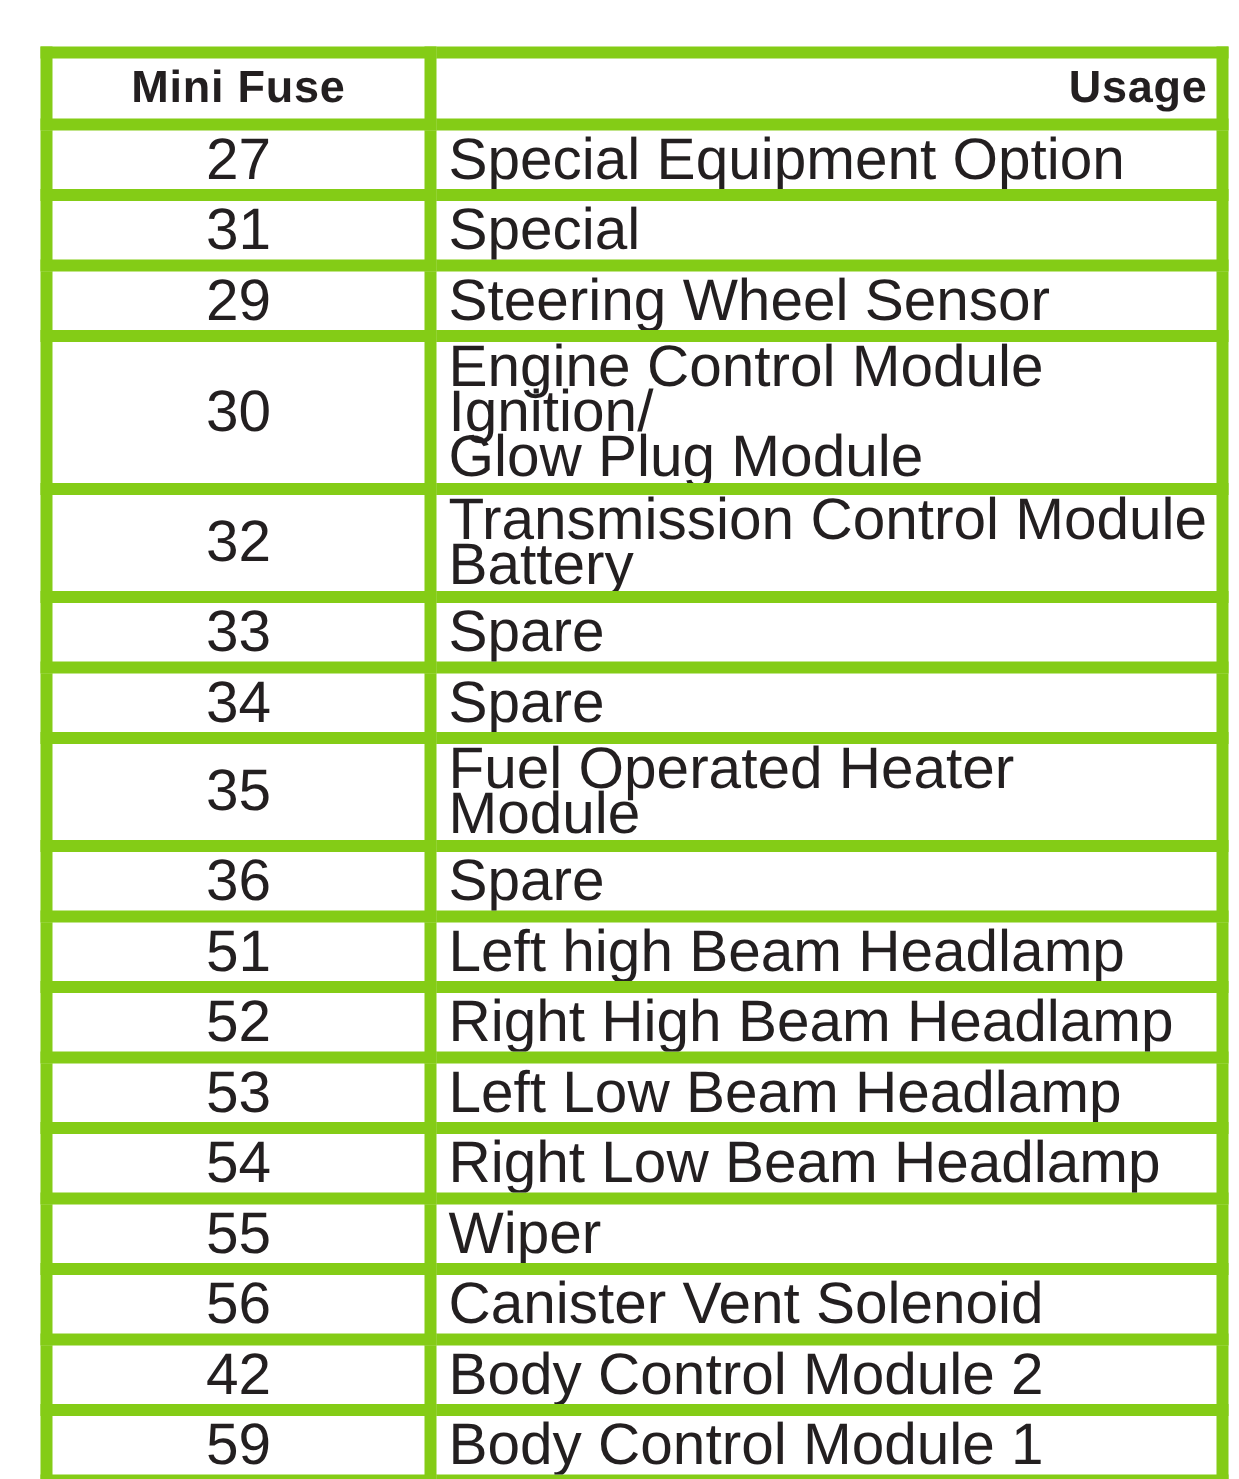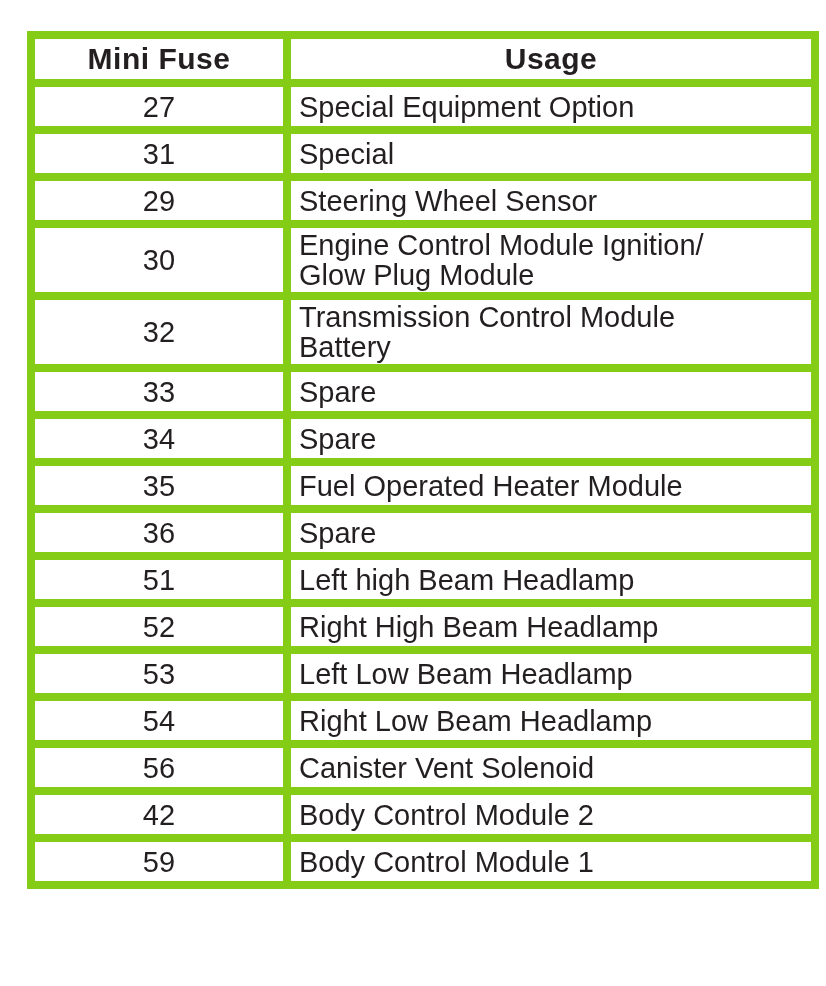--- a/index.html
+++ b/index.html
@@ -24,31 +24,31 @@
     border-collapse: collapse;
     table-layout: fixed;
   }
   table.fuse-table th,
   table.fuse-table td {
     border: 8px solid #84cc16;
     vertical-align: middle;
     overflow: hidden;
   }
   th.col-fuse, td.cell-fuse { width: 236px; }
-  th.col-usage, td.cell-usage { width: 508px; }
+  th.col-usage, td.cell-usage { width: 508px; text-align: right; }
   th {
     font-size: 30px;
     font-weight: bold;
     text-align: center;
     height: 40px;
     padding: 0 6px;
     letter-spacing: 0.5px;
   }
   td {
-    font-size: 29px;
+    font-size: 39px;
     line-height: 30px;
     height: 35px;
     padding: 2px 0;
   }
   td.cell-fuse {
     text-align: center;
   }
   td.cell-usage {
     text-align: left;
     padding: 2px 6px 2px 8px;
@@ -129,20 +129,24 @@
   <tr>
     <td class="cell-fuse">53</td>
     <td class="cell-usage">Left Low Beam Headlamp</td>
   </tr>
 
   <tr>
     <td class="cell-fuse">54</td>
     <td class="cell-usage">Right Low Beam Headlamp</td>
   </tr>
 
+  <tr>
+    <td class="cell-fuse">55</td>
+    <td class="cell-usage">Wiper</td>
+  </tr>
 
   <tr>
     <td class="cell-fuse">56</td>
     <td class="cell-usage">Canister Vent Solenoid</td>
   </tr>
 
   <tr>
     <td class="cell-fuse">42</td>
     <td class="cell-usage">Body Control Module 2</td>
   </tr>

